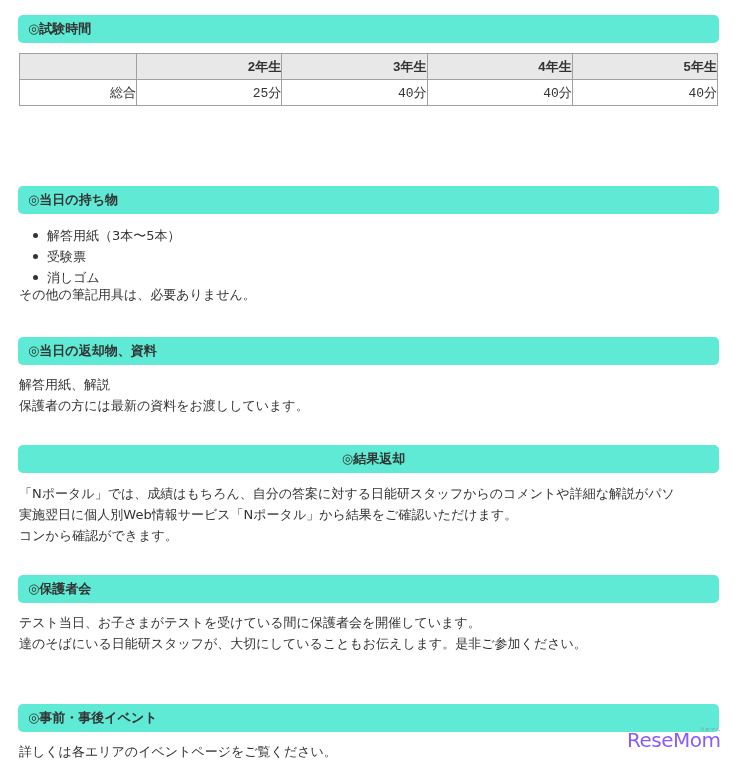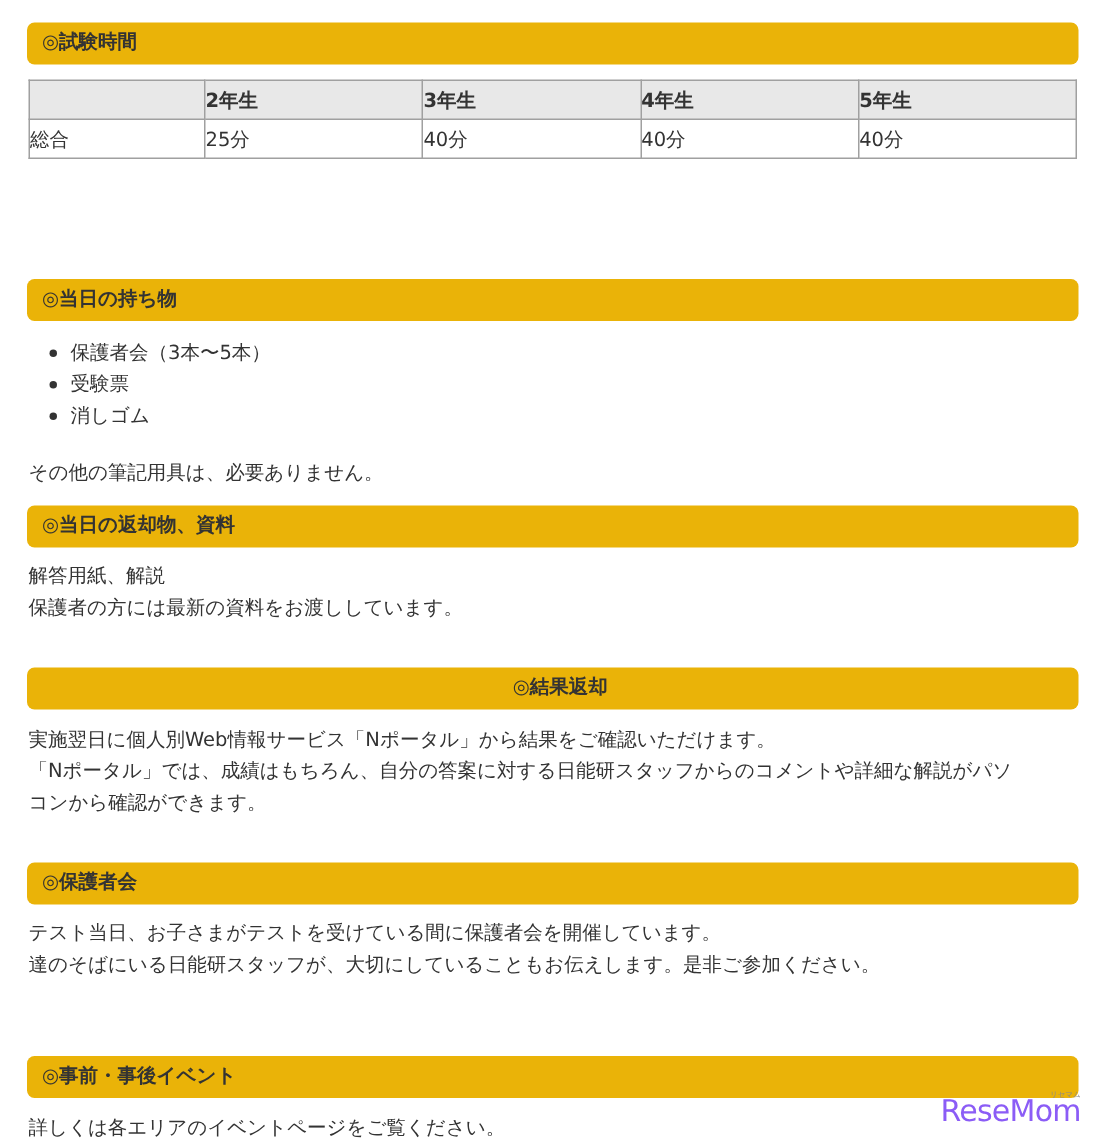--- a/index.html
+++ b/index.html
@@ -7,41 +7,42 @@
   body {
     font-family: "DejaVu Sans", "Liberation Sans", sans-serif;
     color: #333333;
     font-size: 13px;
     position: relative;
   }
   .page { position: absolute; left: 0; top: 0; width: 737px; }
   .sec-head {
     position: absolute;
     left: 18px; width: 701px; height: 28px;
-    background: #eab308;
+    background: #5eead4;
     border-radius: 5px;
     font-weight: bold;
     font-size: 13px;
     line-height: 28px;
     padding-left: 10px;
     color: #333333;
   }
   table.times {
     position: absolute;
     left: 19px; top: 53px;
     width: 699px;
     border-collapse: collapse;
     font-size: 13px;
   }
   table.times th, table.times td {
     border: 1px solid #a0a0a0;
     height: 26px;
-    text-align: left;
+    text-align: right;
     vertical-align: middle;
     padding: 0;
+    font-family: Liberation Mono, monospace;
   }
   table.times th { background: #e8e8e8; font-weight: bold; }
   table.times .c0 { width: 117px; }
   .bullets {
     position: absolute;
     left: 30px; top: 225px;
     list-style: none;
   }
   .bullets li { height: 21px; line-height: 21px; position: relative; padding-left: 17px; }
   .bullets li .dot {
@@ -93,45 +94,45 @@
         <td>25分</td>
         <td>40分</td>
         <td>40分</td>
         <td>40分</td>
       </tr>
     </tbody>
   </table>
 
   <div class="sec-head" style="top:186px;">◎当日の持ち物</div>
   <ul class="bullets">
-    <li><span class="dot"></span><span>保護者会（3本〜5本）</span></li>
+    <li><span class="dot"></span><span>解答用紙（3本〜5本）</span></li>
     <li><span class="dot"></span><span>受験票</span></li>
     <li><span class="dot"></span><span>消しゴム</span></li>
   </ul>
-  <div class="txt" style="top:304px;font-family:Liberation Serif, serif;">その他の筆記用具は、必要ありません。</div>
+  <div class="txt" style="top:284px;">その他の筆記用具は、必要ありません。</div>
 
   <div class="sec-head" style="top:337px;">◎当日の返却物、資料</div>
   <div class="txt" style="top:374px;">
     <div>解答用紙、解説</div>
     <div>保護者の方には最新の資料をお渡ししています。</div>
   </div>
 
   <div class="sec-head" style="top:445px;text-align:center;">◎結果返却</div>
   <div class="txt" style="top:483px;">
+    <div>「Nポータル」では、成績はもちろん、自分の答案に対する日能研スタッフからのコメントや詳細な解説がパソ</div>
     <div>実施翌日に個人別Web情報サービス「Nポータル」から結果をご確認いただけます。</div>
-    <div>「Nポータル」では、成績はもちろん、自分の答案に対する日能研スタッフからのコメントや詳細な解説がパソ</div>
     <div>コンから確認ができます。</div>
   </div>
 
   <div class="sec-head" style="top:575px;">◎保護者会</div>
   <div class="txt" style="top:612px;">
     <div>テスト当日、お子さまがテストを受けている間に保護者会を開催しています。</div>
     <div>達のそばにいる日能研スタッフが、大切にしていることもお伝えします。是非ご参加ください。</div>
   </div>
 
   <div class="sec-head" style="top:704px;">◎事前・事後イベント</div>
-  <div class="txt" style="top:741px;font-family:Liberation Serif, serif;">
+  <div class="txt" style="top:741px;">
     <div>詳しくは各エリアのイベントページをご覧ください。</div>
   </div>
 
   <div class="logo-sub">リセマム</div>
   <div class="logo">ReseMom</div>
 </div>
 
 </body></html>

